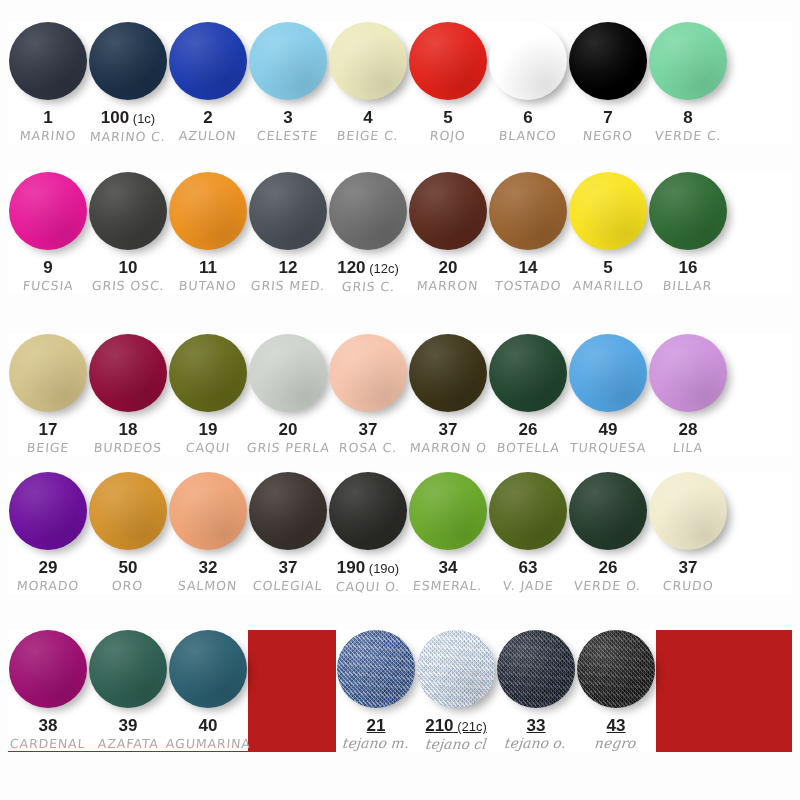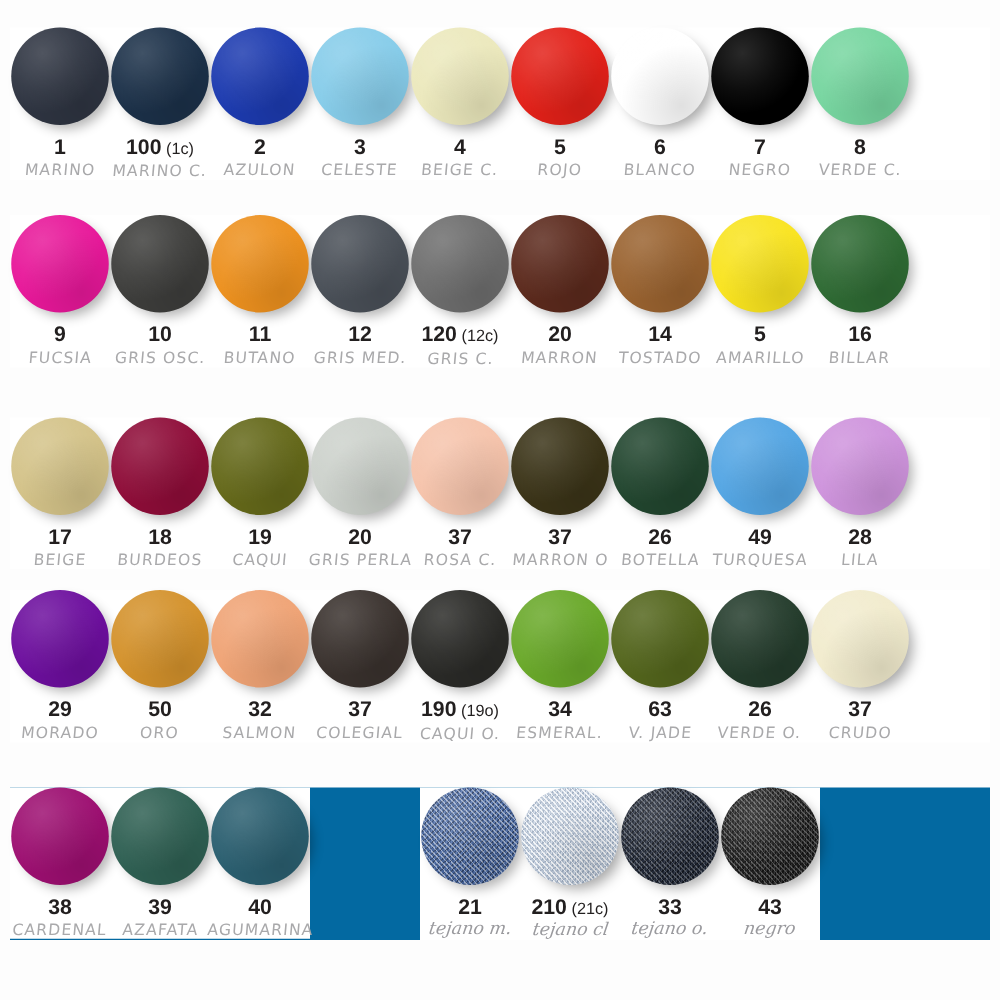--- a/index.html
+++ b/index.html
@@ -13,21 +13,21 @@
   }
   .sheet{
     position:absolute;inset:0;
     background:#fdfdfd;
   }
   
   .row{
     position:absolute;
     left:8px;
     width:784px;
-    background:#0369a1;
+    background:#b91c1c;
     box-shadow:0 0 0 0 rgba(0,0,0,0);
   }
   .row-inner{
     display:flex;
     align-items:flex-start;
   }
   .cell{
     width:80px;
     flex:0 0 80px;
     display:flex;
@@ -109,20 +109,21 @@
   .row.denim .name{
     font-family:"DejaVu Serif", serif;
     font-style:italic;
     font-size:14px;
     letter-spacing:0px;
     color:#9a9a9e;
     transform:skewX(-8deg);
   }
   .row.denim .code{
     font-size:17px;
+    text-decoration:underline;
   }
 
   
   #row1{top:22px;}
   #row2{top:172px;}
   #row3{top:334px;}
   #row4{top:472px;}
   #row5{top:630px;}
 
   #row5 .row-inner{position:relative;}

